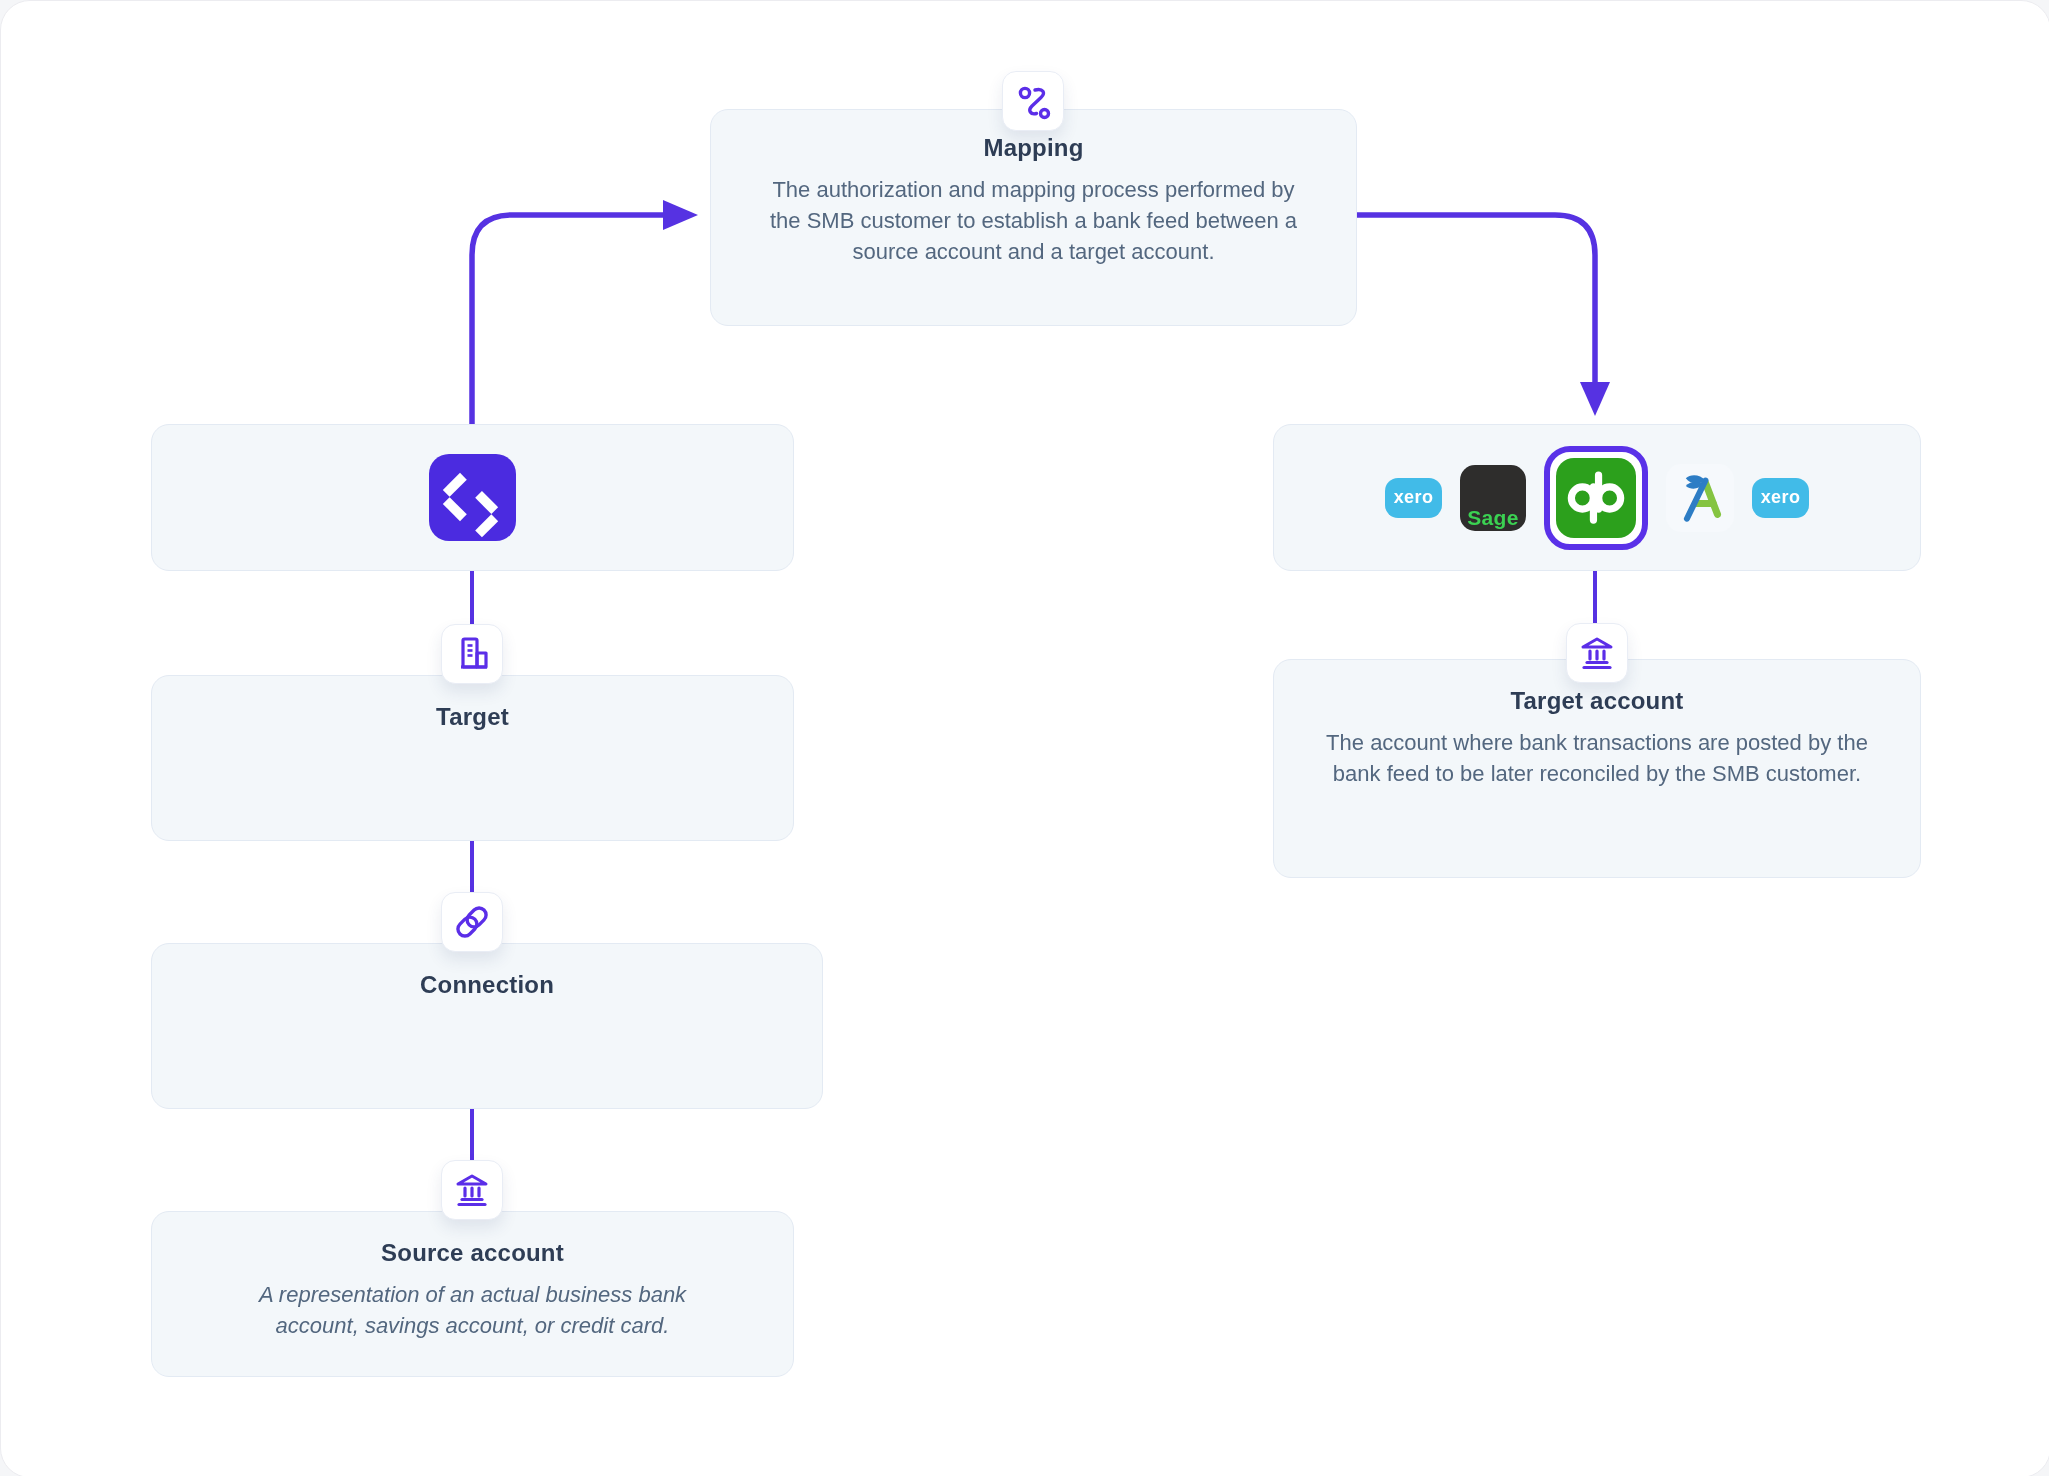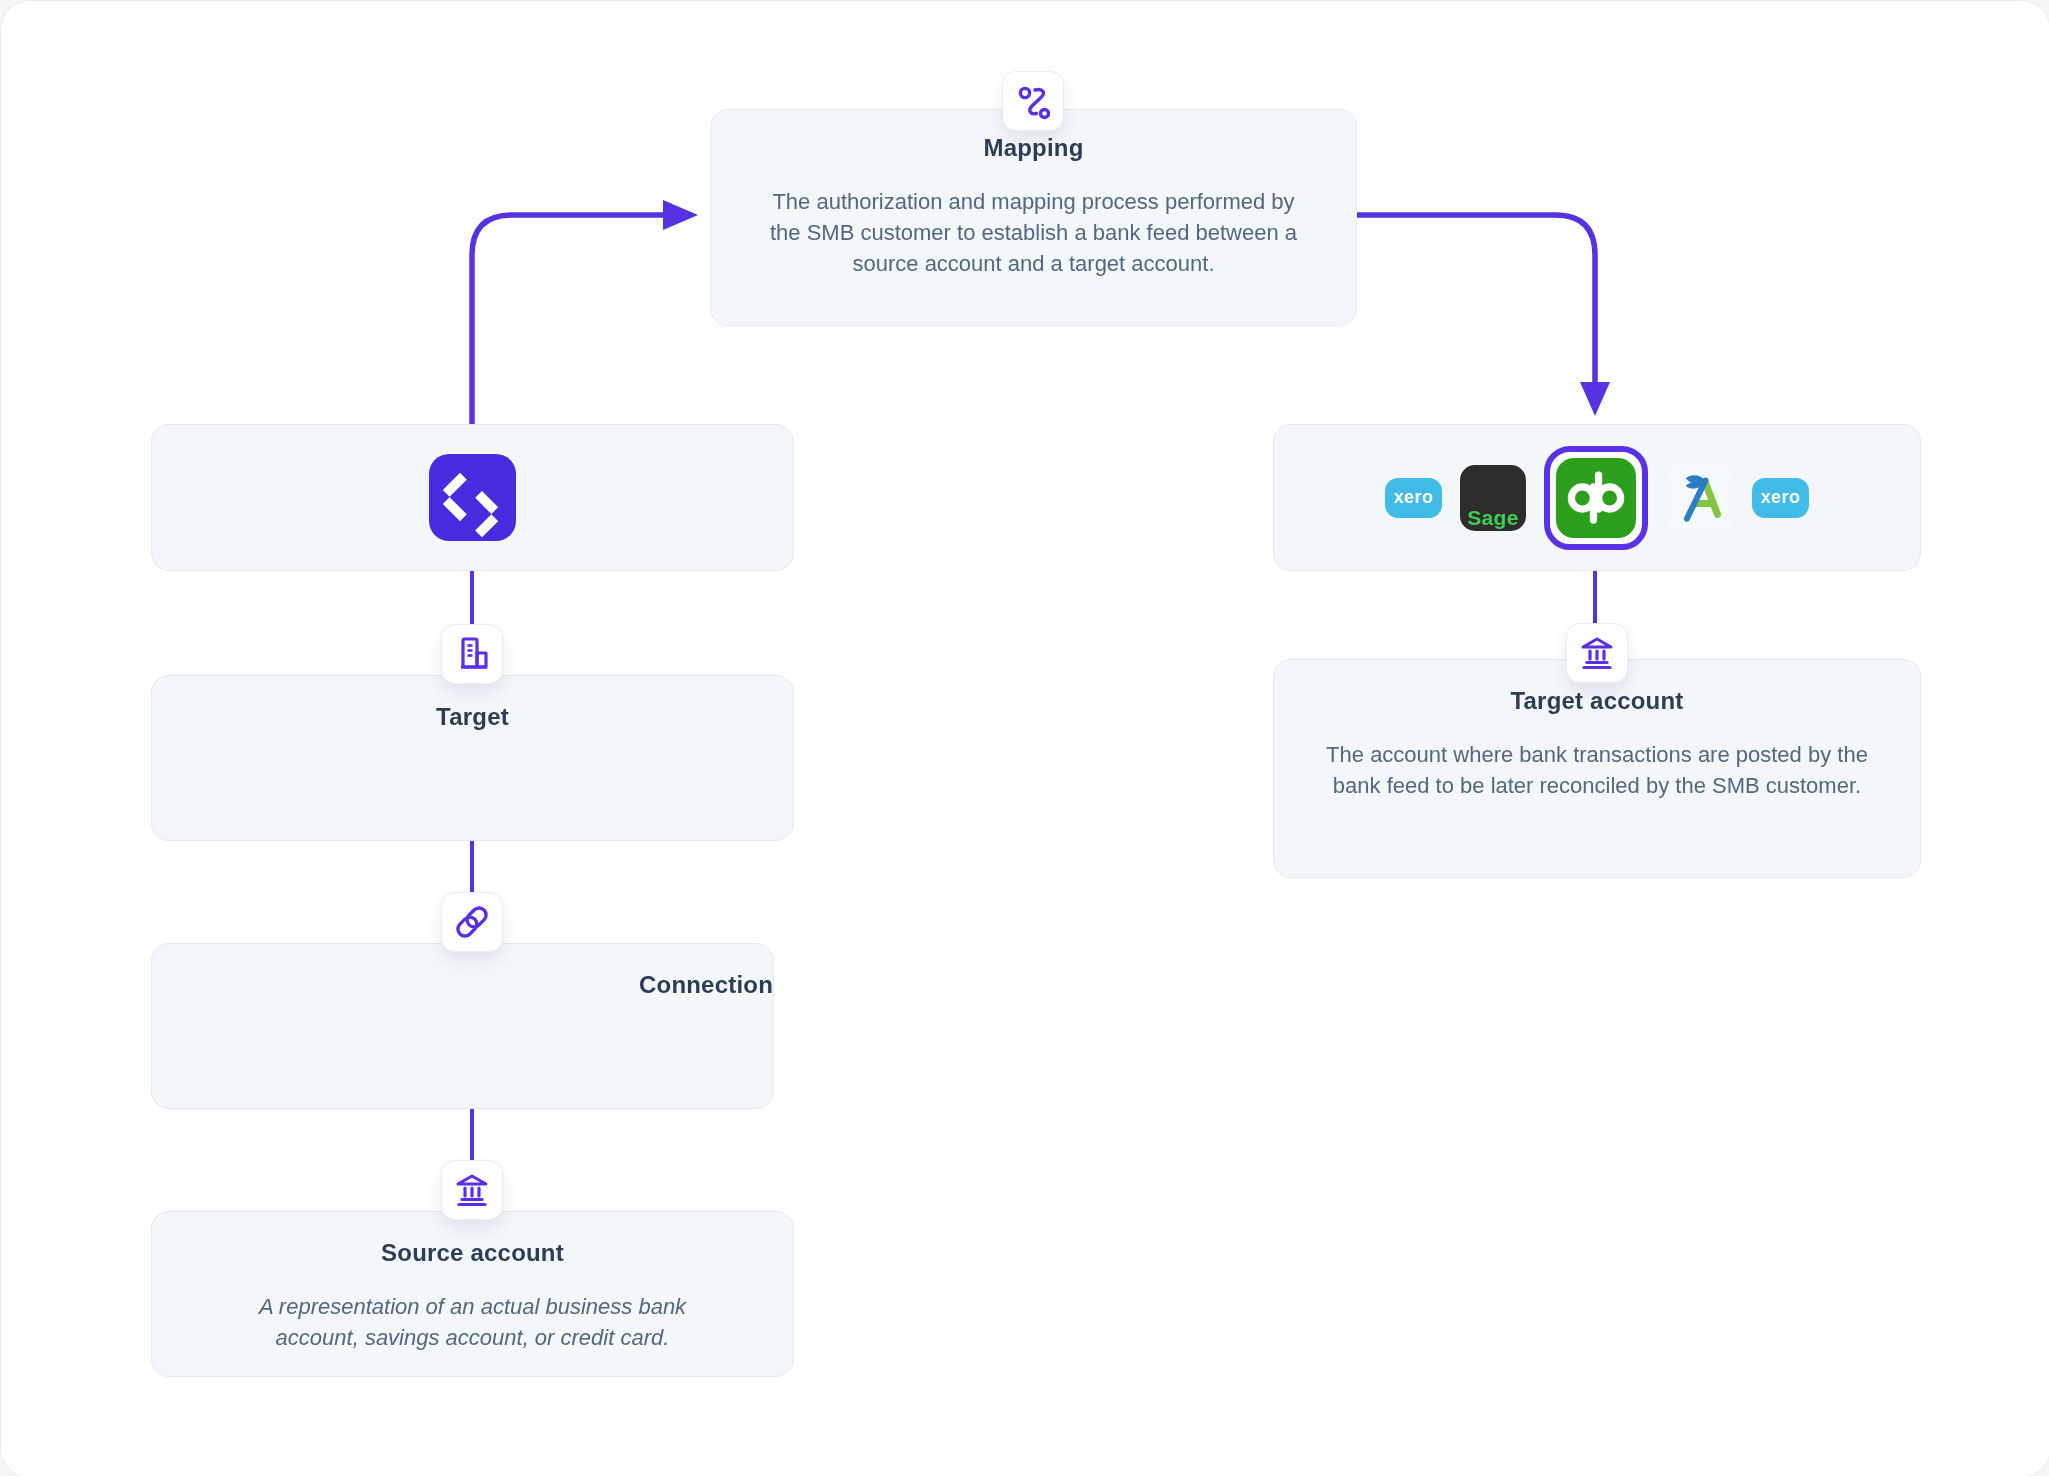--- a/index.html
+++ b/index.html
@@ -1,20 +1,20 @@
 <!DOCTYPE html>
 <html><head>
 <meta charset="utf-8">
 <style>
   html,body{margin:0;padding:0;background:#f5f6f8;font-family:"Liberation Sans","DejaVu Sans",sans-serif;}
   .canvas{position:relative;width:2049px;height:1476px;background:#ffffff;border-radius:30px;border:1px solid #ececf0;overflow:hidden;margin:0 auto;}
   .arrows{position:absolute;inset:0;width:100%;height:100%;pointer-events:none;}
   .card{position:absolute;background:#f3f7fa;border:1.5px solid #e3eaf3;border-radius:18px;box-sizing:border-box;text-align:center;}
   .card h3{margin:0;font-size:24px;font-weight:700;color:#2e3d55;letter-spacing:.2px;}
-  .card p{margin:24px auto 0;font-size:22px;line-height:31px;font-weight:500;color:#53677f;}
+  .card p{margin:12px auto 0;font-size:22px;line-height:31px;font-weight:500;color:#53677f;}
   .text-pad{padding-top:27px;}
   .big-pad{padding-top:24px;}
   .center-flex{display:flex;align-items:center;justify-content:center;}
   .badge{position:absolute;width:62px;height:60px;background:#ffffff;border:1.5px solid #e9edf5;border-radius:14px;box-shadow:0 8px 16px rgba(40,60,110,.10);display:flex;align-items:center;justify-content:center;z-index:5;box-sizing:border-box;}
   .connector{position:absolute;width:4px;background:#5632e2;z-index:1;}
   .codat-logo{width:87px;height:87px;border-radius:20px;background:#4b2be0;display:flex;align-items:center;justify-content:center;}
   .logo-row{display:flex;align-items:center;justify-content:center;gap:18px;height:100%;}
   .tile{display:flex;align-items:center;justify-content:center;box-sizing:border-box;}
   .tile-xero{width:57px;height:40px;border-radius:13px;background:#41bbe8;}
   .tile-xero span{color:#fff;font-size:18px;font-weight:600;letter-spacing:.4px;}
@@ -98,21 +98,21 @@
       <div class="tile tile-xero">
         <span>xero</span>
       </div>
     </div>
   </section>
 
   <section class="card text-pad" style="left:150px;top:674px;width:643px;height:166px;">
     <h3>Target</h3>
   </section>
 
-  <section class="card text-pad" style="left:150px;top:942px;width:623px;height:166px;text-align:right;">
+  <section class="card text-pad" style="left:150px;top:942px;width:672px;height:166px;">
     <h3>Connection</h3>
   </section>
 
   <section class="card text-pad" style="left:150px;top:1210px;width:643px;height:166px;">
     <h3>Source account</h3>
     <p class="w505">A representation of an actual business bank account, savings account, or credit card.</p>
   </section>
 
   <section class="card text-pad" style="left:1272px;top:658px;width:648px;height:219px;">
     <h3>Target account</h3>

